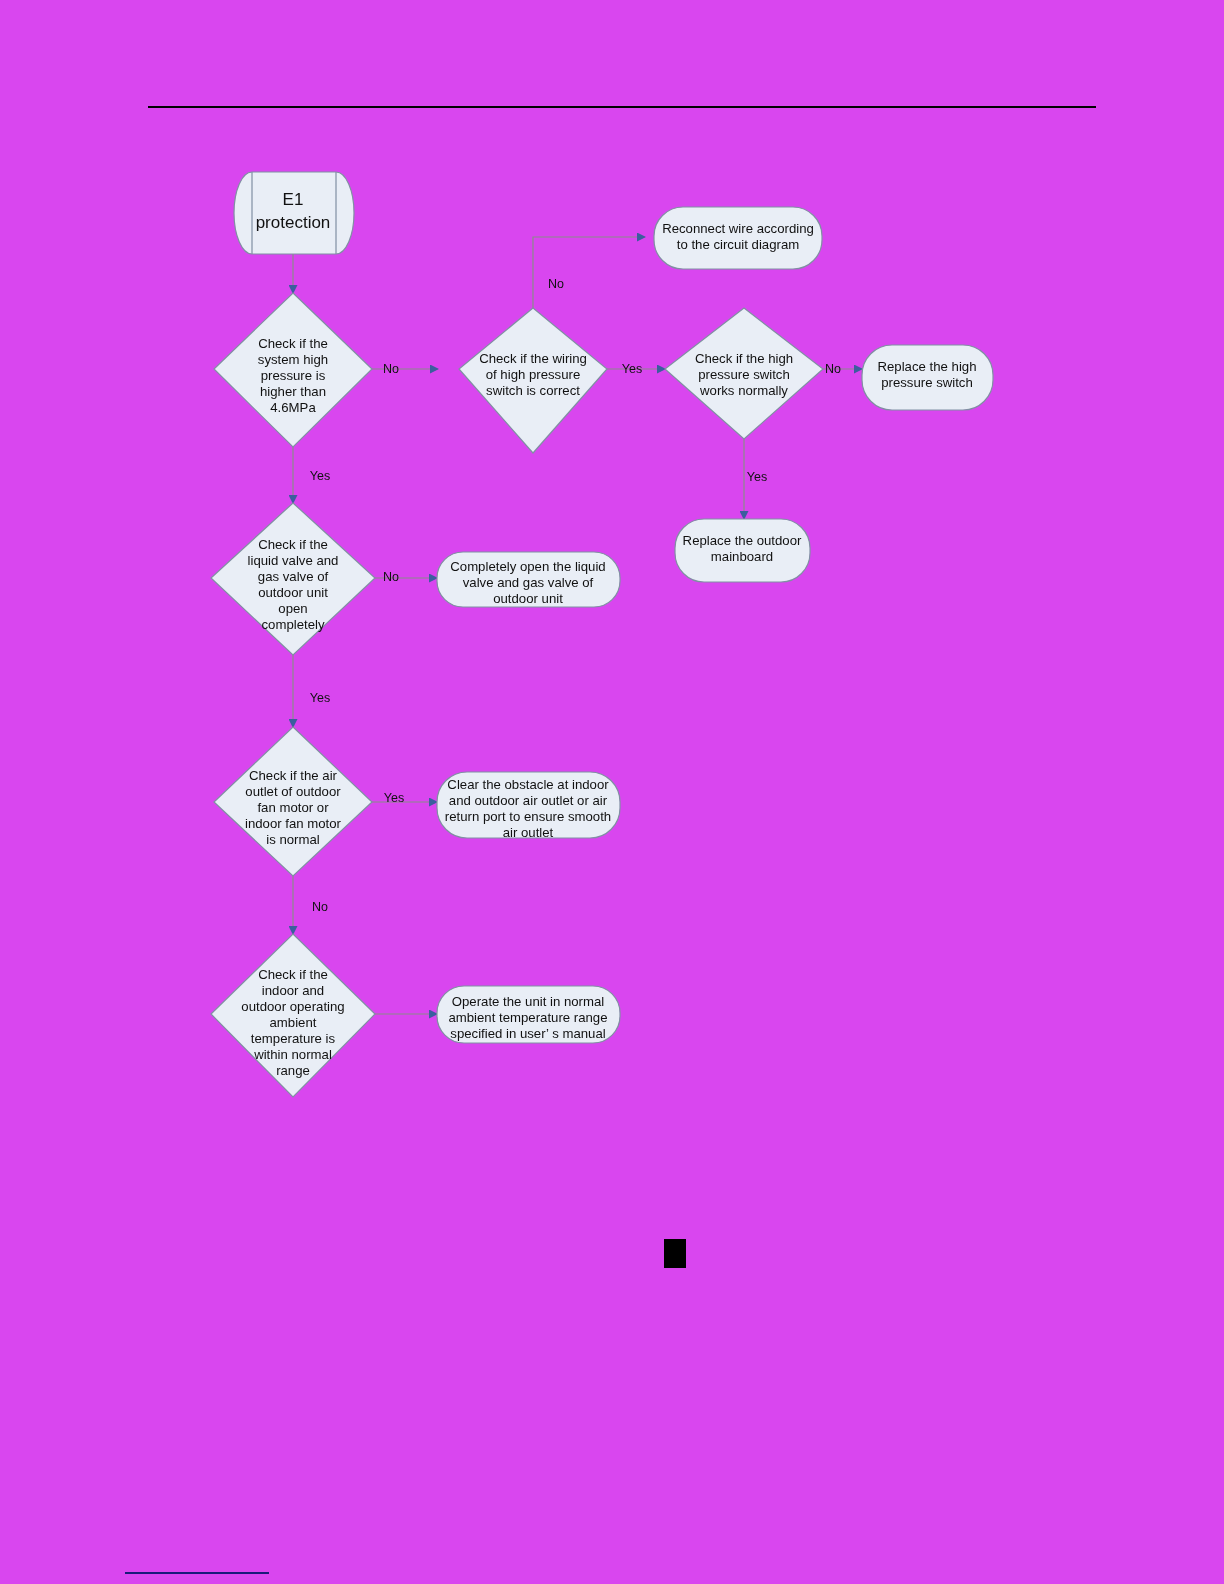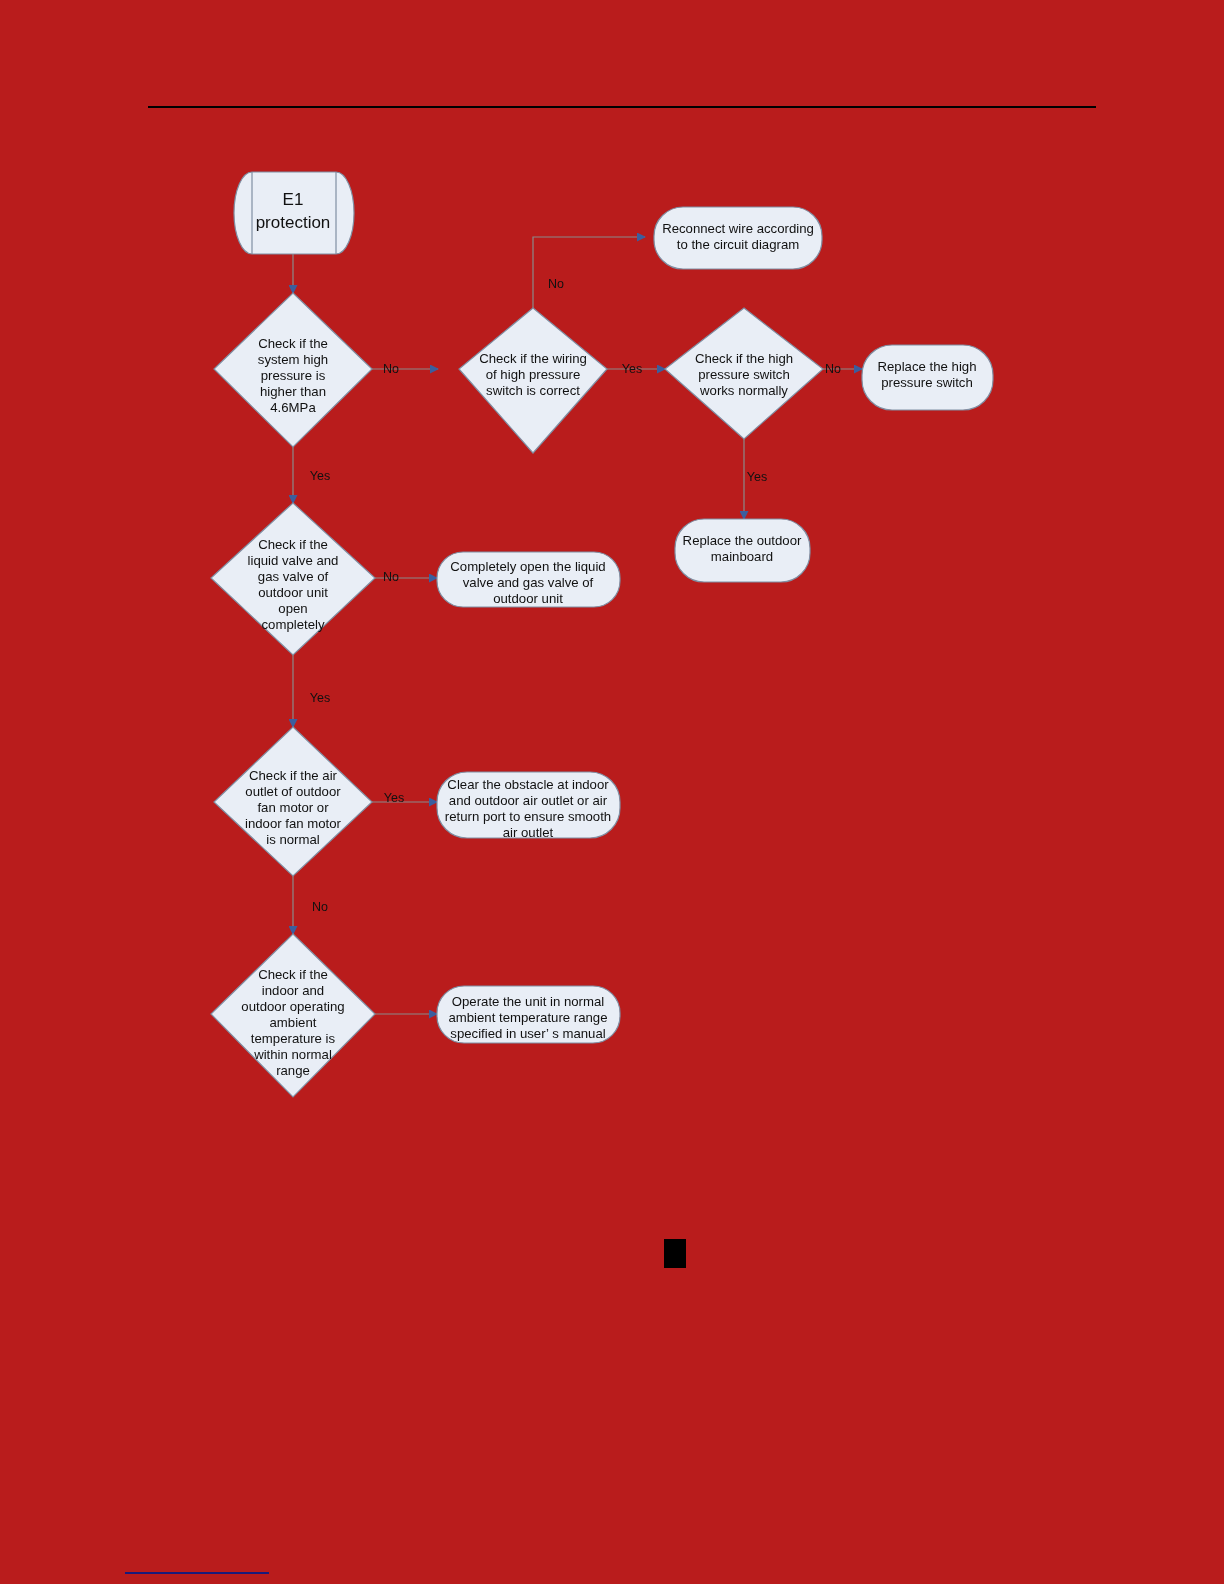--- a/index.html
+++ b/index.html
@@ -1,18 +1,18 @@
 <!DOCTYPE html>
 <html><head>
 <meta charset="utf-8">
 <style>
   html,body{margin:0;padding:0;background:#ffffff;}
   body{width:1224px;height:1584px;position:relative;overflow:hidden;
        font-family:"Liberation Sans","DejaVu Sans",sans-serif;}
-  .page{position:absolute;inset:0;background:#b91c1c;}
+  .page{position:absolute;inset:0;background:#d946ef;}
   .header-rule{position:absolute;left:148px;top:106px;width:948px;height:0;
        border-top:2px solid #000;}
   .footnote-rule{position:absolute;left:125px;top:1572px;width:144px;height:0;
        border-top:2px solid #1a1a7a;}
   .page-mark{position:absolute;left:664px;top:1239px;width:22px;height:29px;background:#000;}
   svg.flow{position:absolute;left:0;top:0;width:1224px;height:1584px;}
   .shape{fill:#e9eef6;stroke:#808fa3;stroke-width:1.2;}
   .nodetext{font-family:"Liberation Sans","DejaVu Sans",sans-serif;
        font-size:13.2px;fill:#111;text-anchor:middle;}
   .nodetext.big{font-size:17px;}

